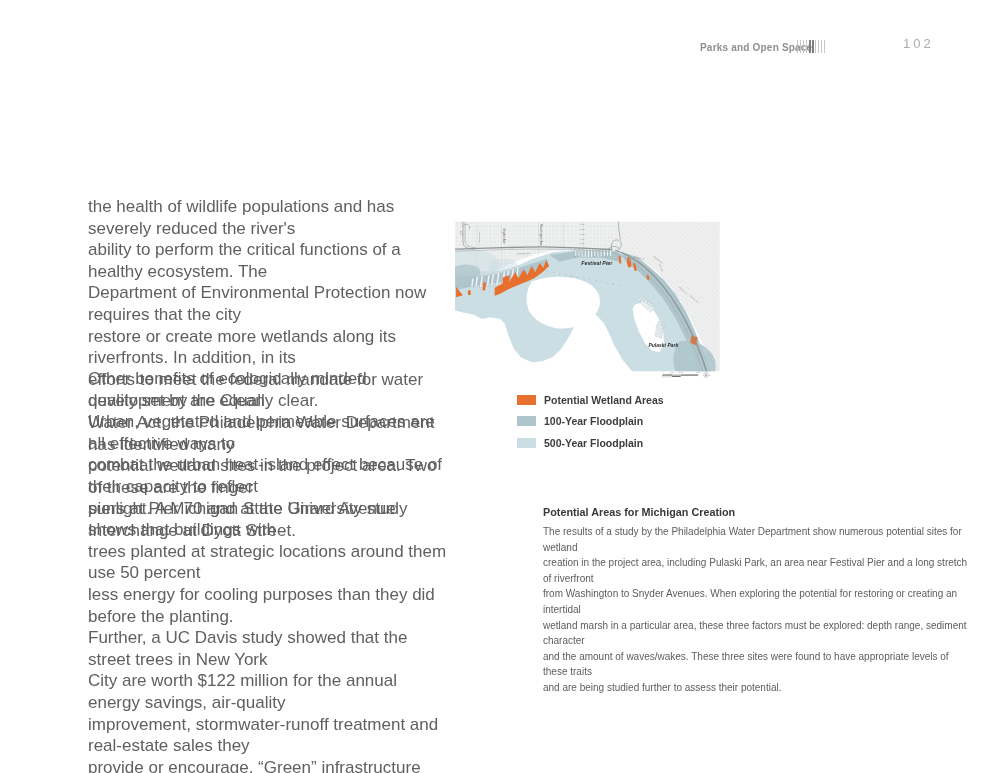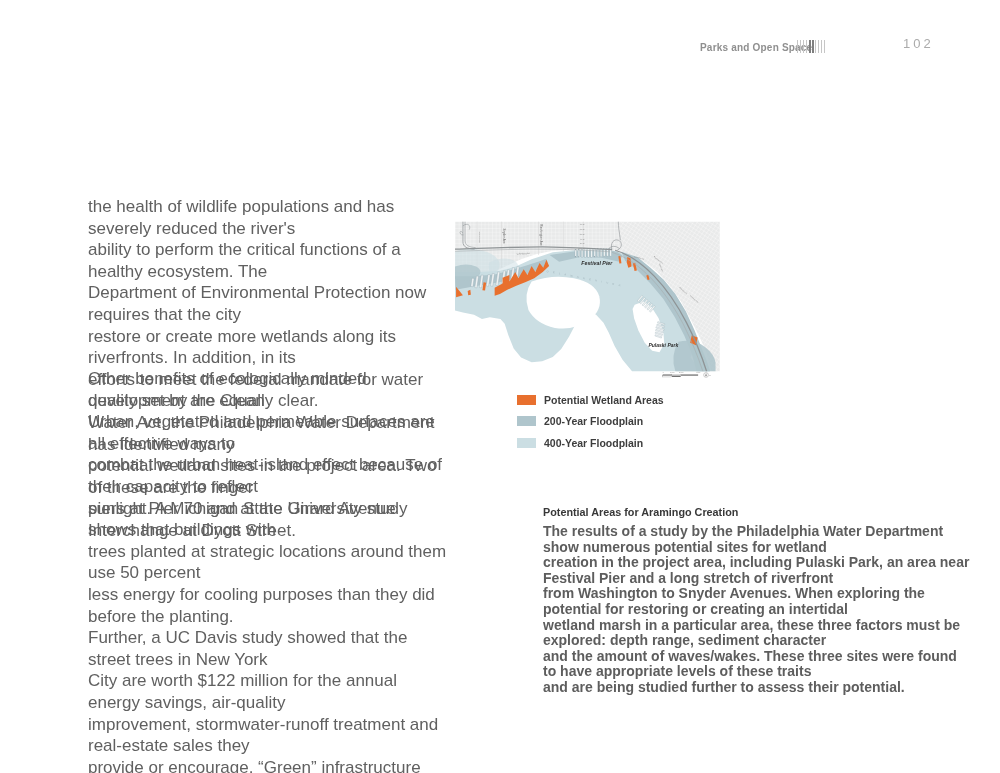--- a/index.html
+++ b/index.html
@@ -32,23 +32,22 @@
   .legend-row{display:flex;align-items:center;height:21.5px;}
   .legend-swatch{width:19px;height:10px;margin-right:8px;flex:none;}
   .legend-label{font-size:10.5px;font-weight:bold;color:#3d3d3d;}
   
   .cap-title{
     position:absolute;left:543px;top:506px;width:430px;
     font-size:10.8px;font-weight:bold;color:#383838;
   }
   .cap-body{
     position:absolute;left:543px;top:524px;width:430px;
-    font-size:14px;line-height:15.6px;color:#5d5d5d;
+    font-size:10px;line-height:15.6px;color:#5d5d5d;
     white-space:pre-line;
-    font-weight:bold;
   }
 </style>
 </head>
 <body>
 
 <div class="hdr-title">Parks and Open Space</div>
 
 <svg class="hdr-marks" width="28" height="14" aria-hidden="true">
   <g fill="#c6c6c6">
     <rect x="0" y="0" width="1" height="13"></rect>
@@ -266,27 +265,27 @@
   </svg>
 </svg>
 
 <div class="legend">
   <div class="legend-row">
     <span class="legend-swatch" style="background:#E8702E"></span>
     <span class="legend-label">Potential Wetland Areas</span>
   </div>
   <div class="legend-row">
     <span class="legend-swatch" style="background:#AFC5CC"></span>
-    <span class="legend-label">200-Year Floodplain</span>
+    <span class="legend-label">100-Year Floodplain</span>
   </div>
   <div class="legend-row">
     <span class="legend-swatch" style="background:#CBDEE3"></span>
-    <span class="legend-label">400-Year Floodplain</span>
+    <span class="legend-label">500-Year Floodplain</span>
   </div>
 </div>
 
-<div class="cap-title">Potential Areas for Aramingo Creation</div>
+<div class="cap-title">Potential Areas for Michigan Creation</div>
 <div class="cap-body">The results of a study by the Philadelphia Water Department show numerous potential sites for wetland
 creation in the project area, including Pulaski Park, an area near Festival Pier and a long stretch of riverfront
 from Washington to Snyder Avenues. When exploring the potential for restoring or creating an intertidal
 wetland marsh in a particular area, these three factors must be explored: depth range, sediment character
 and the amount of waves/wakes. These three sites were found to have appropriate levels of these traits
 and are being studied further to assess their potential.</div>
 
 </body></html>

